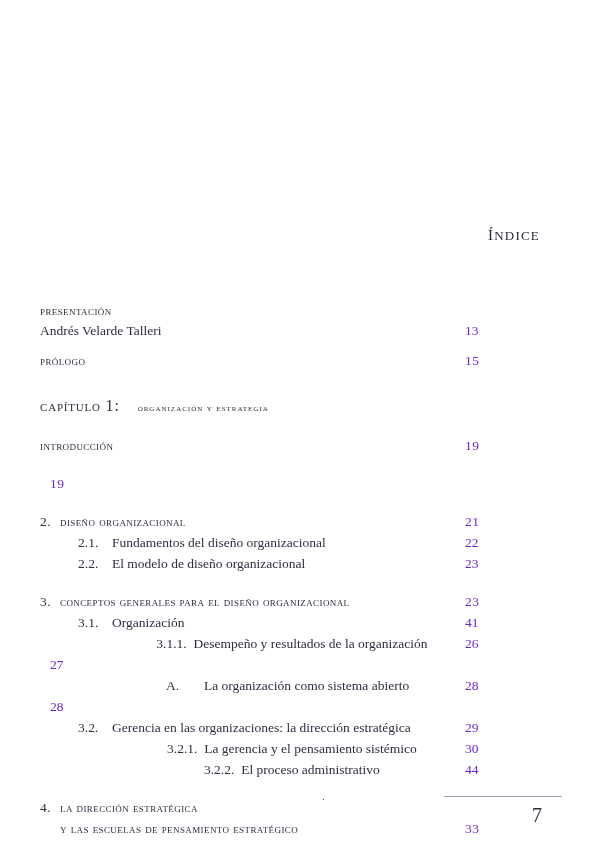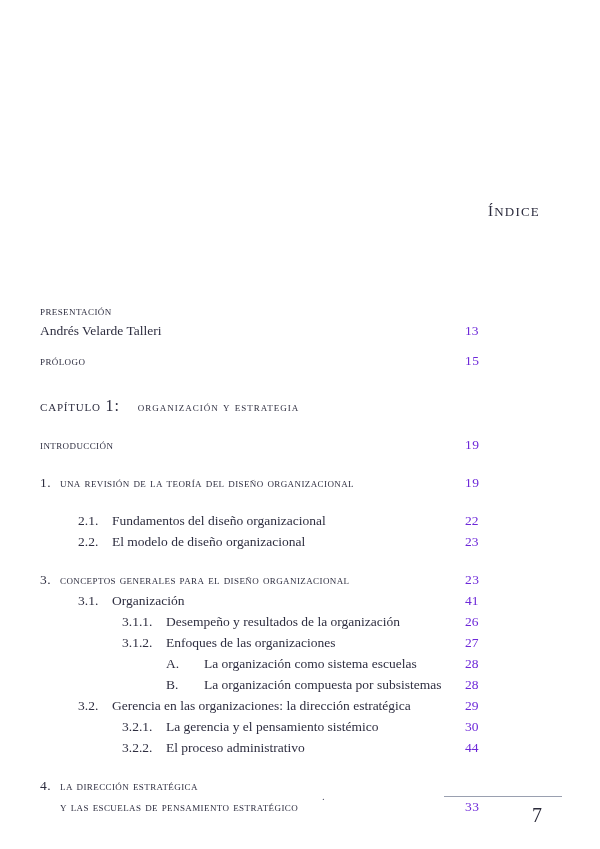--- a/index.html
+++ b/index.html
@@ -16,21 +16,21 @@
     overflow: hidden;
   }
   .page {
     position: relative;
     width: 600px;
     height: 849px;
     box-sizing: border-box;
   }
   .title-index {
     position: absolute;
-    top: 196px;
+    top: 220px;
     right: 60px;
     font-size: 19px;
     letter-spacing: 1.2px;
     color: #2a2a3c;
     font-variant: small-caps;
     text-transform: lowercase;
   }
   .title-index::first-letter {
     font-size: 22px;
   }
@@ -79,38 +79,38 @@
   }
   .num-col-3 {
     display: inline-block;
     width: 44px;
   }
   .num-col-4 {
     display: inline-block;
     width: 34px;
   }
   .indent1 { padding-left: 38px; }
-  .indent2 { padding-left: 82px; }
+  .indent2 { padding-left: 82px; text-align: center; }
   .indent3 { padding-left: 126px; }
 
   .spacer-sm { height: 9px; }
   .spacer-md { height: 17px; }
   .spacer-lg { height: 24px; }
 
   .chapter-row {
     font-variant: small-caps;
     text-transform: lowercase;
     letter-spacing: 0.8px;
     font-size: 15px;
   }
   .chapter-row .chap-label {
     font-size: 16px;
   }
   .chapter-row .chap-title {
-    font-size: 13px;
+    font-size: 10px;
     letter-spacing: 1px;
     padding-left: 18px;
   }
   .author {
     font-size: 13.5px;
     line-height: 20px;
   }
   .footer-num {
     position: absolute;
     right: 58px;
@@ -172,28 +172,31 @@
     <div class="spacer-md"></div>
 
     <div class="row sc lower">
       <div class="label">Introducción</div>
       <div class="page-num">19</div>
     </div>
 
     <div class="spacer-md"></div>
 
     <div class="row sc lower">
-      <div class="label">
-        <span class="num-col">1.</span><span>Una revisión de la teoría del diseño organizacional</span>
-      </div>
       <div class="page-num">19</div>
     </div>
 
     <div class="spacer-md"></div>
 
+    <div class="row sc lower">
+      <div class="label">
+        <span class="num-col">2.</span><span>Diseño organizacional</span>
+      </div>
+      <div class="page-num">21</div>
+    </div>
 
     <div class="row">
       <div class="label indent1">
         <span class="num-col-4">2.1.</span><span>Fundamentos del diseño organizacional</span>
       </div>
       <div class="page-num">22</div>
     </div>
 
     <div class="row">
       <div class="label indent1">
@@ -219,37 +222,31 @@
     </div>
 
     <div class="row">
       <div class="label indent2">
         <span class="num-col-3">3.1.1.</span><span>Desempeño y resultados de la organización</span>
       </div>
       <div class="page-num">26</div>
     </div>
 
     <div class="row">
-      <div class="label indent2">
-        <span class="num-col-3">3.1.2.</span><span>Enfoques de las organizaciones</span>
-      </div>
       <div class="page-num">27</div>
     </div>
 
     <div class="row">
       <div class="label indent3">
-        <span class="num-col-2">A.</span><span>La organización como sistema escuelas</span>
+        <span class="num-col-2">A.</span><span>La organización como sistema abierto</span>
       </div>
       <div class="page-num">28</div>
     </div>
 
     <div class="row">
-      <div class="label indent3">
-        <span class="num-col-2">B.</span><span>La organización compuesta por subsistemas</span>
-      </div>
       <div class="page-num">28</div>
     </div>
 
     <div class="row">
       <div class="label indent1">
         <span class="num-col-4">3.2.</span><span>Gerencia en las organizaciones: la dirección estratégica</span>
       </div>
       <div class="page-num">29</div>
     </div>
 

